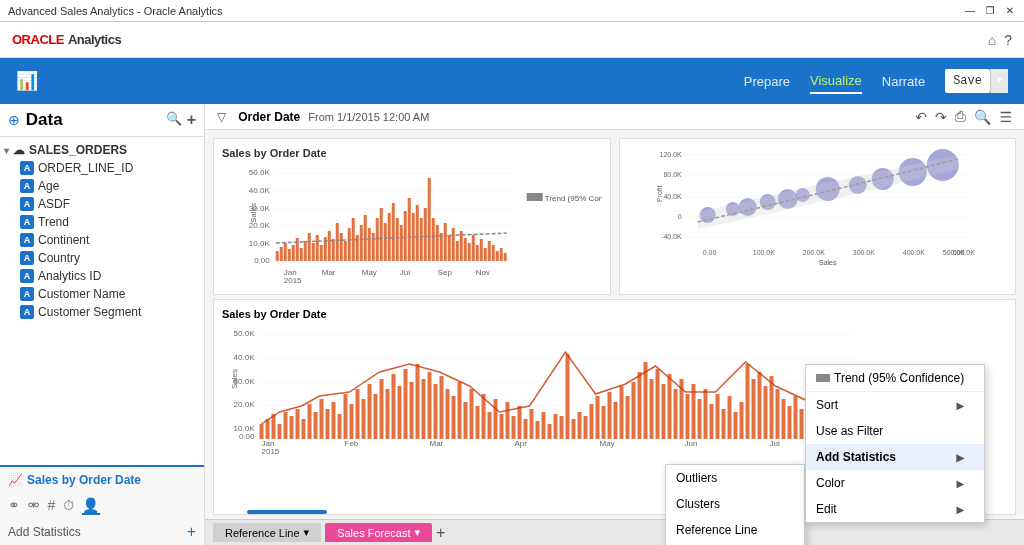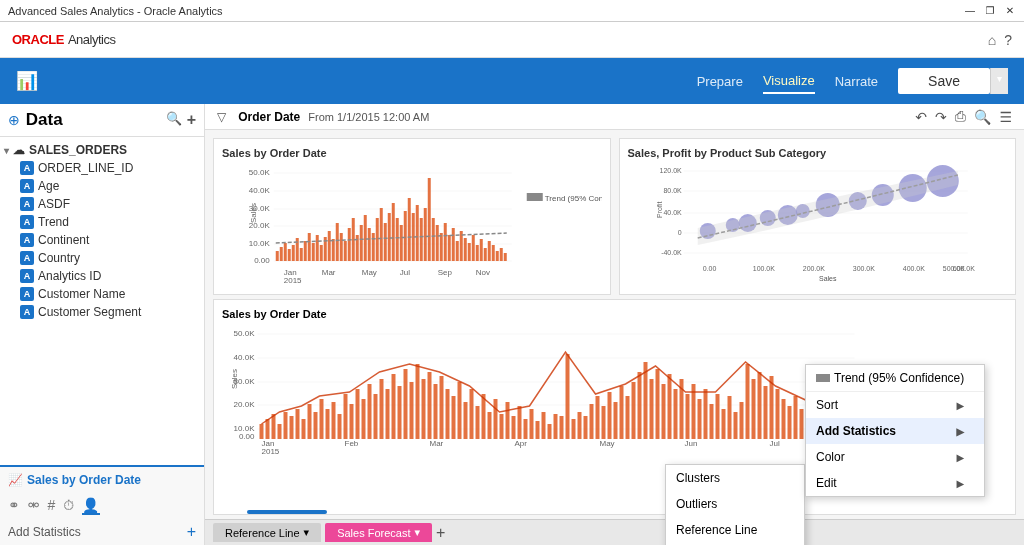--- a/index.html
+++ b/index.html
@@ -35,47 +35,48 @@
       align-items: center;
       padding: 0 12px;
       border-bottom: 1px solid #ddd;
     }
     .oracle-logo {
       font-size: 13px;
       font-weight: bold;
       color: #e20000;
       letter-spacing: -0.5px;
     }
-    .oracle-logo span { color: #333; font-weight: normal; margin-left: 4px; }
+    .oracle-logo span { color: #333; font-weight: bold; margin-left: 4px; }
     .top-nav-right { margin-left: auto; display: flex; gap: 8px; }
     .top-nav-icon { font-size: 14px; color: #555; cursor: pointer; }
 
     
     .header-bar {
       background: #1a73c8;
       height: 46px;
       display: flex;
       align-items: center;
       padding: 0 16px;
       color: #fff;
     }
     .app-title { font-size: 20px; font-weight: 300; display: flex; align-items: center; gap: 8px; }
     .app-title-icon { font-size: 18px; }
     .header-right { margin-left: auto; display: flex; align-items: center; gap: 20px; }
     .header-nav-item { color: rgba(255,255,255,0.85); cursor: pointer; font-size: 13px; padding: 4px 0; }
-    .header-nav-item.active { color: #fef9c3; border-bottom: 2px solid #fff; }
+    .header-nav-item.active { color: #bef264; border-bottom: 2px solid #fff; }
     .save-btn {
       background: #fff;
       color: #333;
       border: none;
-      padding: 5px 30px;
-      font-size: 14px;
+      padding: 5px 8px;
+      font-size: 12px;
       cursor: pointer;
       display: flex; align-items: center; gap: 0;
       border-radius: 2px;
+      font-family: Liberation Mono, monospace;
     }
     .save-btn-arrow {
       background: #e8e8e8;
       border-left: 1px solid #ccc;
       padding: 5px 6px;
       cursor: pointer;
       font-size: 10px;
     }
 
     
@@ -503,21 +504,20 @@
           <text x="234" y="112" font-size="8" fill="#666">Nov</text>
 
           <text x="150" y="128" font-size="8" fill="#555" text-anchor="middle">Order Date</text>
 
           <rect x="285" y="30" width="16" height="8" fill="#888"></rect>
           <text x="303" y="38" font-size="8" fill="#555">Trend (95% Confi...</text>
         </svg>
       </div>
 
       <div class="chart-container" style="max-height: 160px;">
-        <div class="chart-title">Sales, Profit by Product Sub Category</div>
         <svg class="chart-svg" height="120" viewBox="0 0 340 120">
 
           <text x="34" y="10" font-size="7" fill="#666" text-anchor="end">120.0K</text>
           <text x="34" y="30" font-size="7" fill="#666" text-anchor="end">80.0K</text>
           <text x="34" y="52" font-size="7" fill="#666" text-anchor="end">40.0K</text>
           <text x="34" y="72" font-size="7" fill="#666" text-anchor="end">0</text>
           <text x="34" y="92" font-size="7" fill="#666" text-anchor="end">-40.0K</text>
           <text x="14" y="55" font-size="7" fill="#666" transform="rotate(-90 14 55)">Profit</text>
 
           <line x1="36" y1="8" x2="320" y2="8" stroke="#eee" stroke-width="0.5"></line>
@@ -698,43 +698,46 @@
         <span>Sales Forecast</span>
         <span>▾</span>
       </div>
       <span class="tab-add">+</span>
     </div>
 
     <div class="context-menu-overlay">
 
       <div class="context-menu" style="position:relative; top:100px; left: 0px;">
         <div class="context-menu-item">
+          <span>Outliers</span>
+        </div>
+        <div class="context-menu-item">
           <span>Clusters</span>
-        </div>
-        <div class="context-menu-item">
-          <span>Outliers</span>
         </div>
         <div class="context-menu-item">
           <span>Reference Line</span>
         </div>
         <div class="context-menu-item">
           
         </div>
 
       </div>
 
       <div class="context-menu-right" style="position:relative; top: 0;">
         <div class="context-menu-item">
           <span style="display:inline-block; width:14px; height:8px; background:#888; margin-right:4px;"></span>
           <span>Trend (95% Confidence)</span>
         </div>
         <div style="border-top: 1px solid #eee;"></div>
         <div class="context-menu-item">
           <span>Sort</span>
           <span class="menu-arrow">▶</span>
+        </div>
+        <div class="context-menu-item">
+          <span>Use as Filter</span>
         </div>
         <div class="context-menu-item active">
           <span>Add Statistics</span>
           <span class="menu-arrow">▶</span>
         </div>
         <div class="context-menu-item">
           <span>Color</span>
           <span class="menu-arrow">▶</span>
         </div>
         <div class="context-menu-item">

